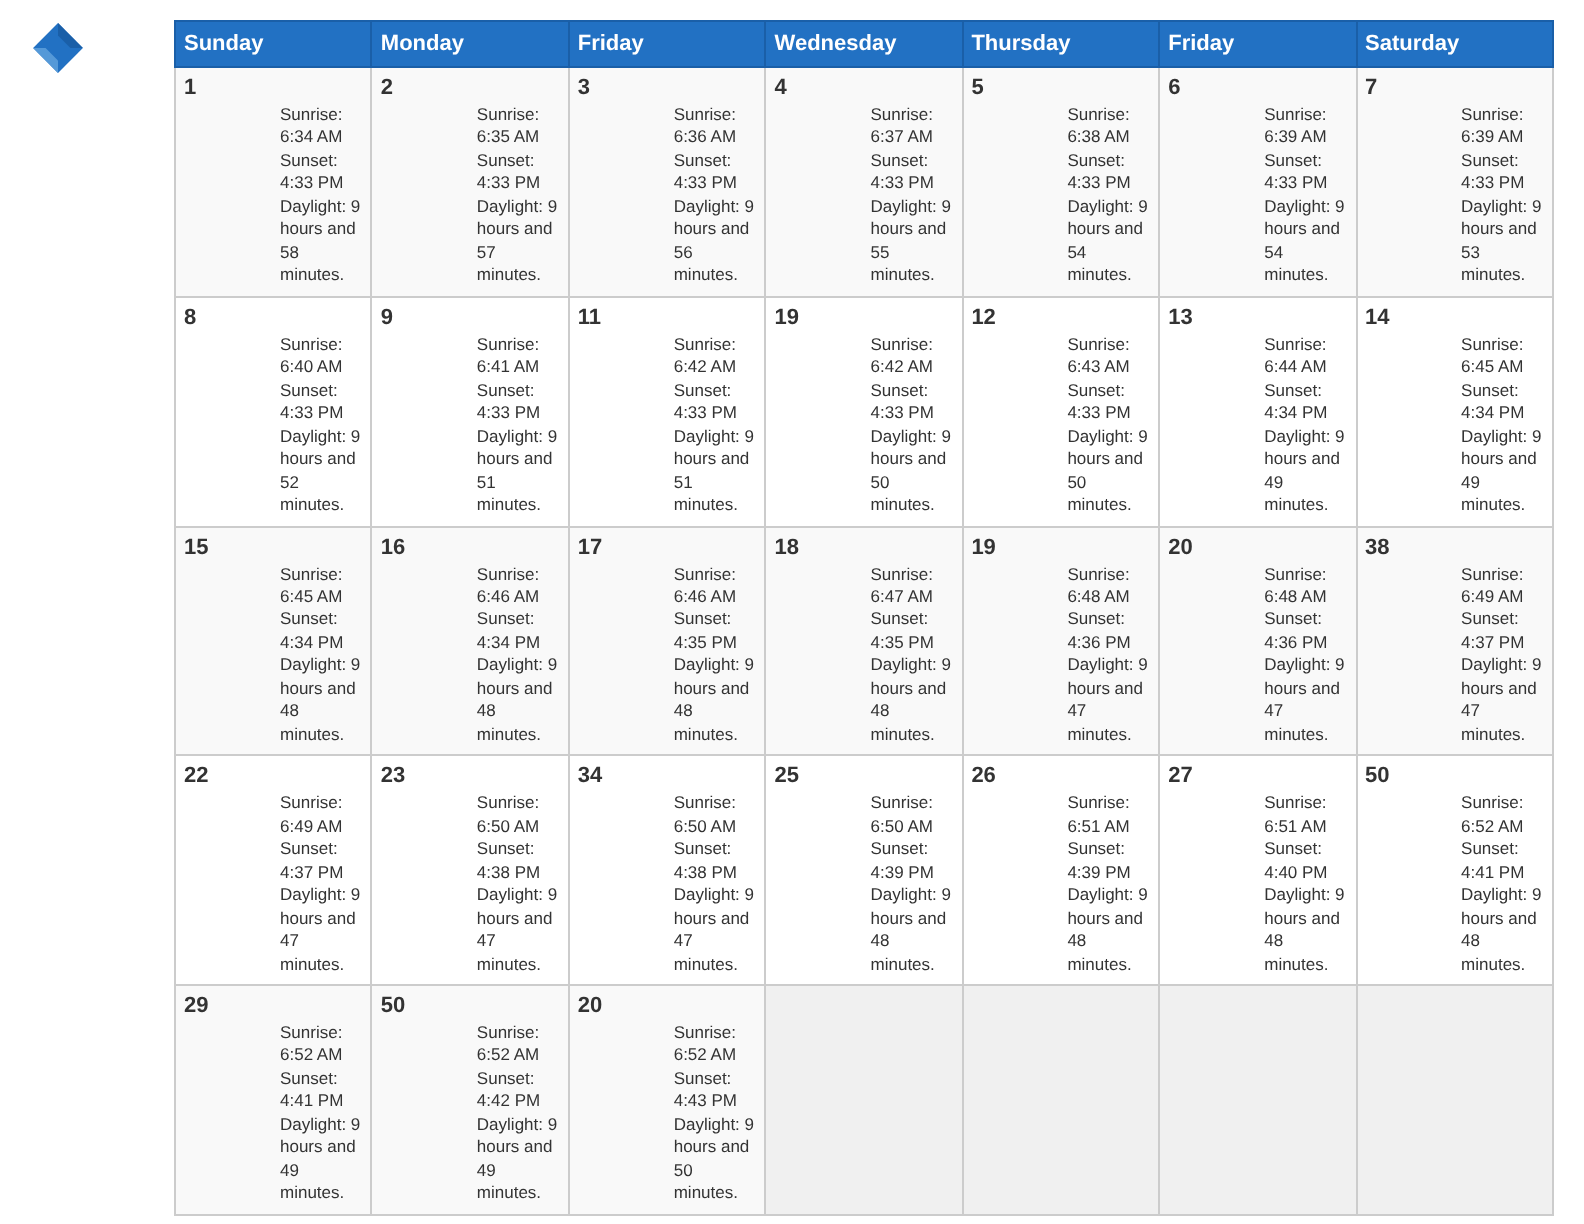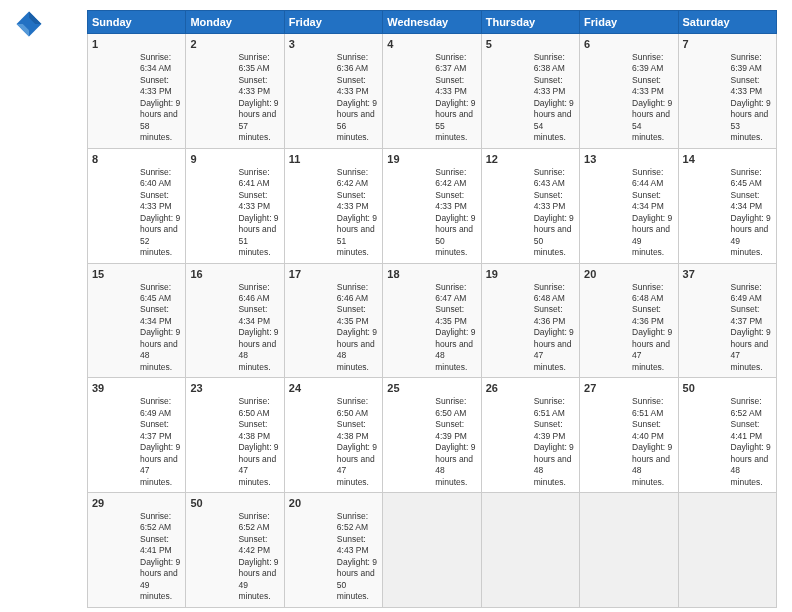--- a/index.html
+++ b/index.html
@@ -210,35 +210,35 @@
           </td>
           <td>
             <span class="day-num">19</span>
             <div class="day-info">Sunrise: 6:48 AM<br>Sunset: 4:36 PM<br>Daylight: 9 hours and 47 minutes.</div>
           </td>
           <td>
             <span class="day-num">20</span>
             <div class="day-info">Sunrise: 6:48 AM<br>Sunset: 4:36 PM<br>Daylight: 9 hours and 47 minutes.</div>
           </td>
           <td>
-            <span class="day-num">37</span>
+            <span class="day-num">38</span>
             <div class="day-info">Sunrise: 6:49 AM<br>Sunset: 4:37 PM<br>Daylight: 9 hours and 47 minutes.</div>
           </td>
         </tr>
         <tr>
           <td>
-            <span class="day-num">39</span>
+            <span class="day-num">22</span>
             <div class="day-info">Sunrise: 6:49 AM<br>Sunset: 4:37 PM<br>Daylight: 9 hours and 47 minutes.</div>
           </td>
           <td>
             <span class="day-num">23</span>
             <div class="day-info">Sunrise: 6:50 AM<br>Sunset: 4:38 PM<br>Daylight: 9 hours and 47 minutes.</div>
           </td>
           <td>
-            <span class="day-num">24</span>
+            <span class="day-num">34</span>
             <div class="day-info">Sunrise: 6:50 AM<br>Sunset: 4:38 PM<br>Daylight: 9 hours and 47 minutes.</div>
           </td>
           <td>
             <span class="day-num">25</span>
             <div class="day-info">Sunrise: 6:50 AM<br>Sunset: 4:39 PM<br>Daylight: 9 hours and 48 minutes.</div>
           </td>
           <td>
             <span class="day-num">26</span>
             <div class="day-info">Sunrise: 6:51 AM<br>Sunset: 4:39 PM<br>Daylight: 9 hours and 48 minutes.</div>
           </td>

